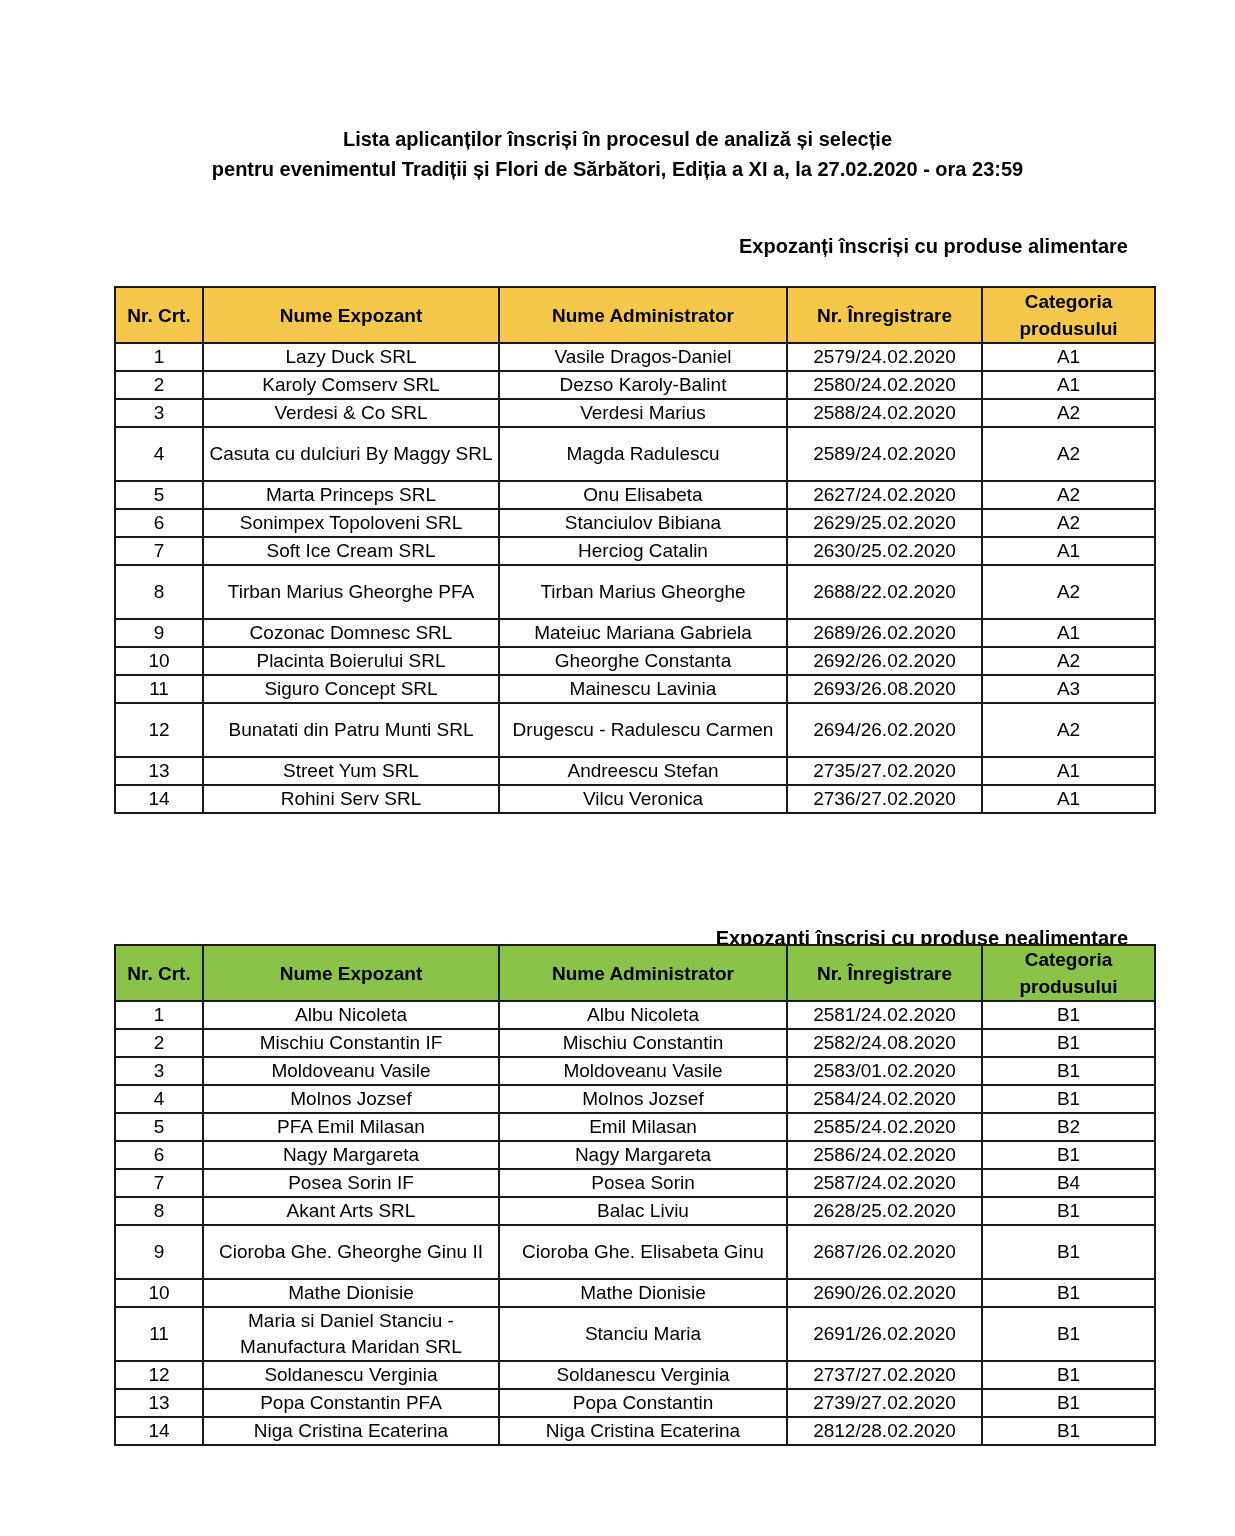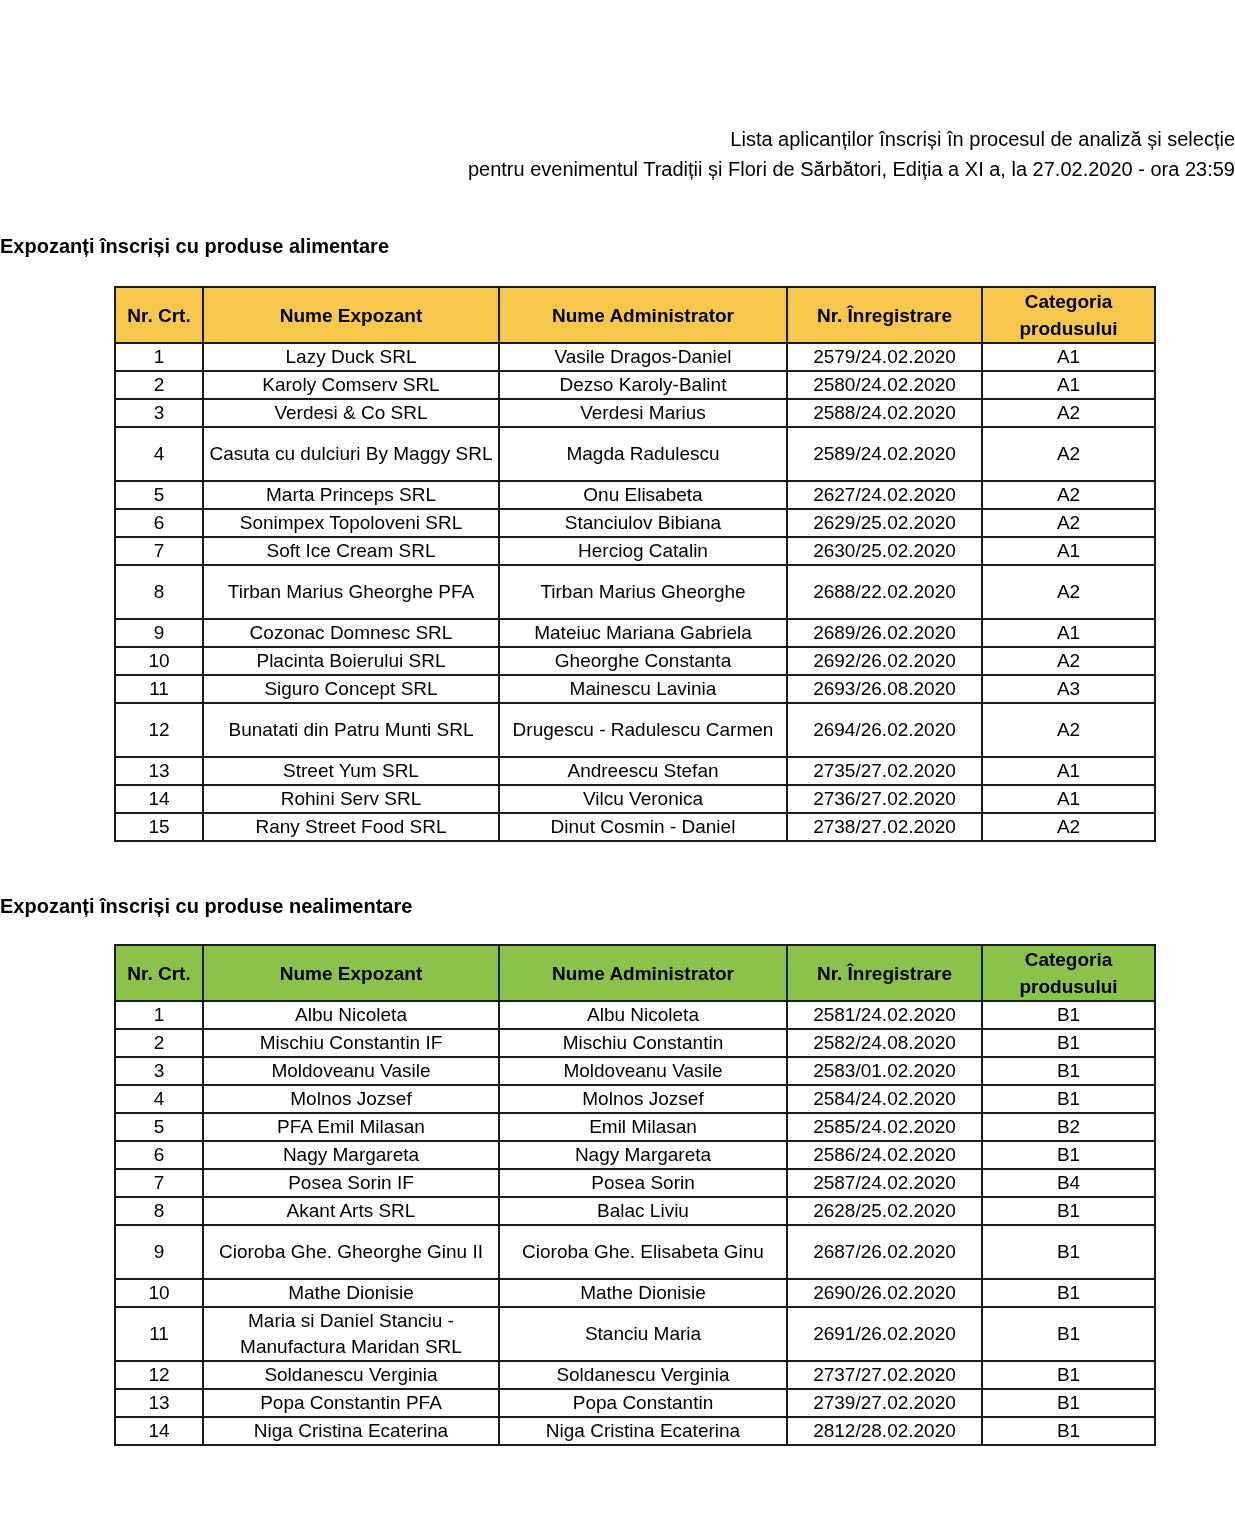--- a/index.html
+++ b/index.html
@@ -1,22 +1,22 @@
 <!DOCTYPE html>
 <html><head>
 <meta charset="utf-8">
 <style>
   html, body { margin: 0; padding: 0; background: #ffffff; }
   body { width: 1235px; height: 1536px; position: relative; font-family: "Liberation Sans", sans-serif; color: #000; }
-  .title { position: absolute; left: 0; width: 1235px; text-align: right; font-weight: normal; font-size: 20px; line-height: 30px; }
+  .title { position: absolute; left: 0; width: 1235px; text-align: center; font-weight: bold; font-size: 20px; line-height: 30px; }
   .title1 { top: 124px; }
   .title2 { top: 154px; }
-  .section-title { position: absolute; left: 0; width: 1128px; text-align: left; font-weight: bold; font-size: 20px; line-height: 28px; }
+  .section-title { position: absolute; left: 0; width: 1128px; text-align: right; font-weight: bold; font-size: 20px; line-height: 28px; }
   .st1 { top: 232px; }
-  .st2 { top: 892px; }
+  .st2 { top: 924px; }
   table.grid { position: absolute; left: 114px; width: 1040px; border-collapse: collapse; table-layout: fixed; font-size: 19px; }
   table.grid td, table.grid th { border: 2px solid #1a1a1a; text-align: center; vertical-align: middle; padding: 0 2px; line-height: 26px; }
   table.grid th { font-weight: bold; font-size: 19px; height: 54px; line-height: 27px; }
   table.t1 { top: 286px; }
   table.t2 { top: 944px; }
   table.t1 th { background: #F5C84C; }
   table.t2 th { background: #8BC34A; }
   table.grid td { height: 25px; }
   table.grid tr.tall td { height: 52px; }
   col.c1 { width: 88px; }
@@ -142,27 +142,20 @@
         <td>2735/27.02.2020</td>
         <td>A1</td>
       </tr>
     <tr>
         <td>14</td>
         <td>Rohini Serv SRL</td>
         <td>Vilcu Veronica</td>
         <td>2736/27.02.2020</td>
         <td>A1</td>
       </tr>
-    <tr>
-        <td>15</td>
-        <td>Rany Street Food SRL</td>
-        <td>Dinut Cosmin - Daniel</td>
-        <td>2738/27.02.2020</td>
-        <td>A2</td>
-      </tr>
   </tbody>
 </table>
 
 <div class="section-title st2">Expozanți înscriși cu produse nealimentare</div>
 
 <table class="grid t2">
   <colgroup>
       <col class="c1">
       <col class="c2">
       <col class="c3">

